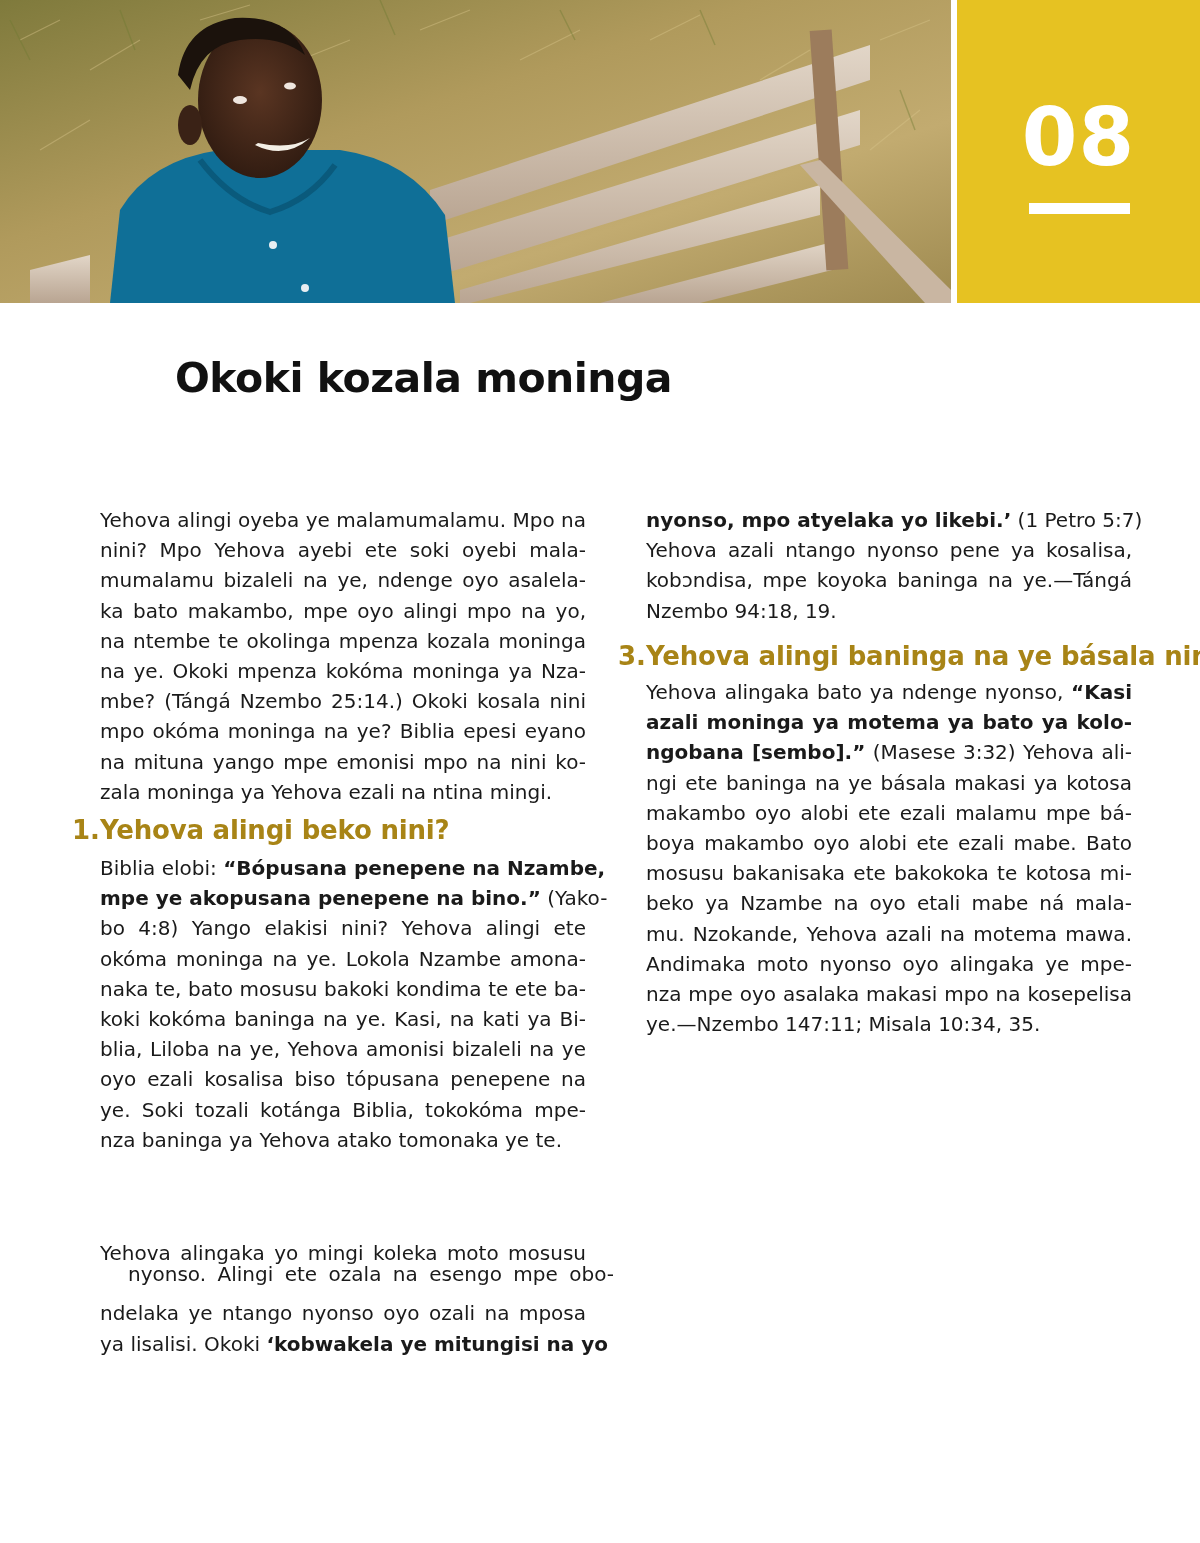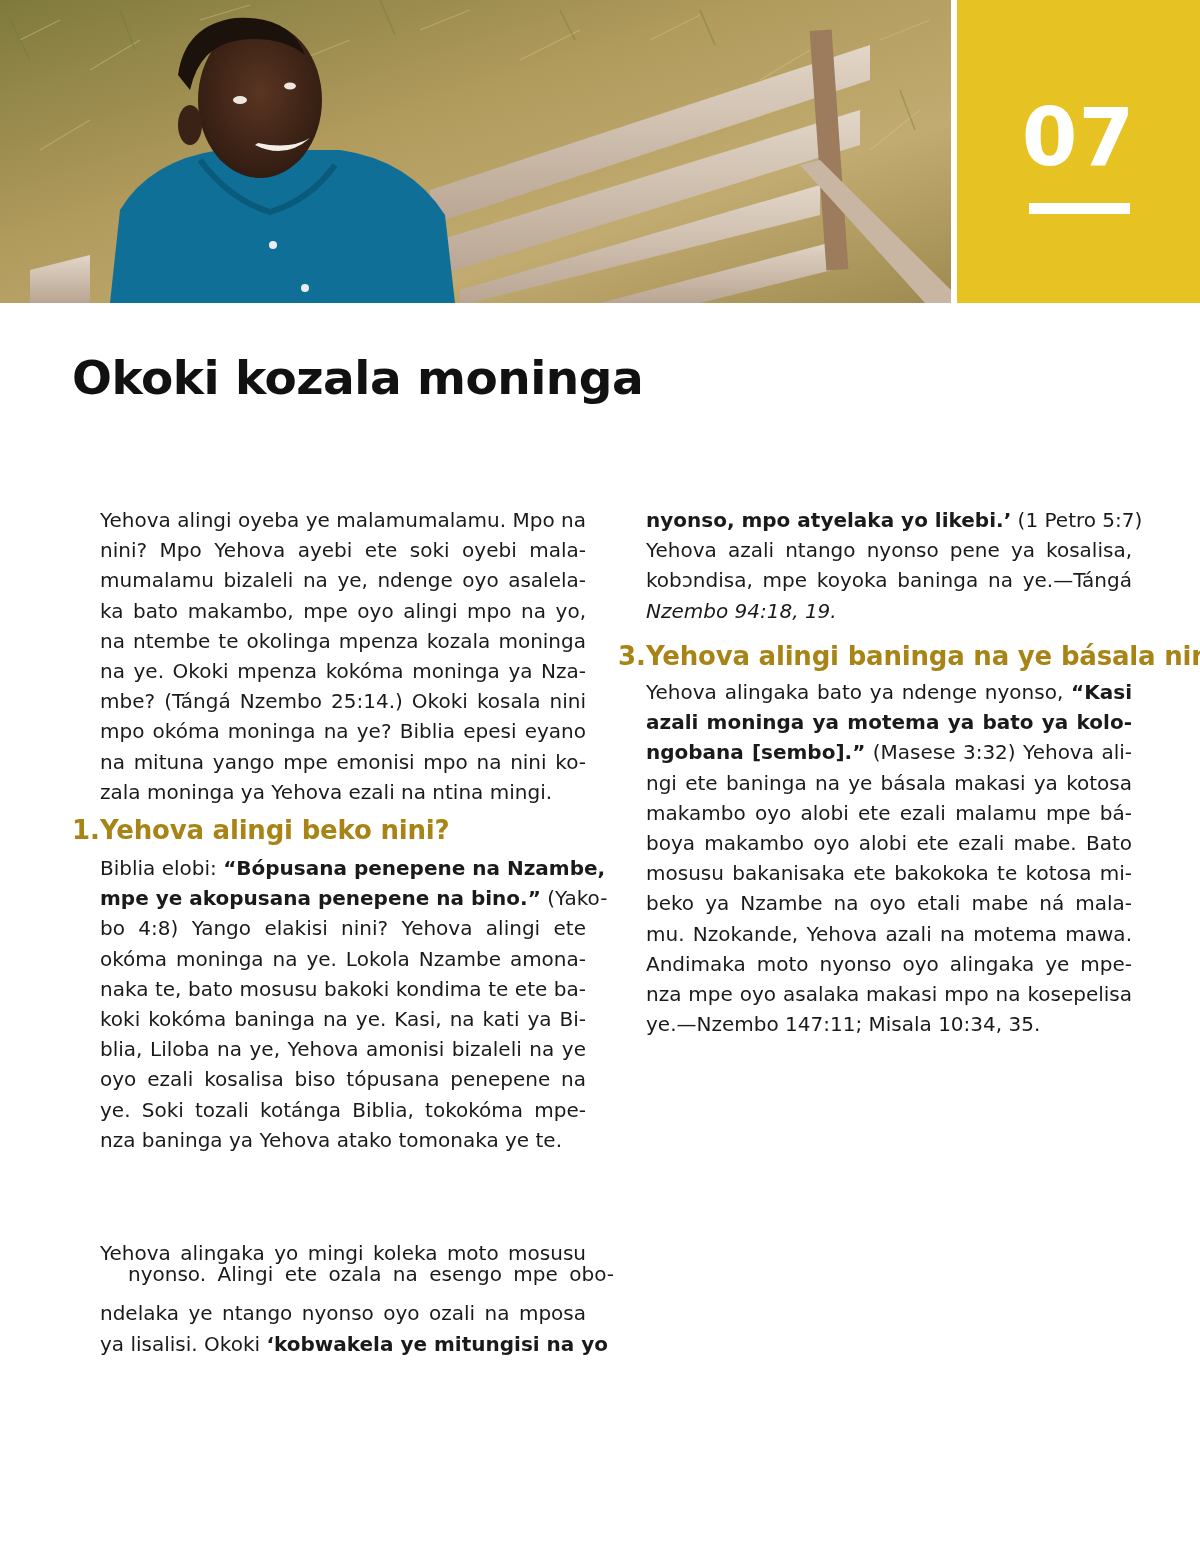--- a/index.html
+++ b/index.html
@@ -7,22 +7,22 @@
          font-family:"DejaVu Sans", "Liberation Sans", sans-serif; color:#1a1a1a; }
   .photo { position:absolute; left:0; top:0; width:951px; height:303px; overflow:hidden;
            background:linear-gradient(180deg,#8a8240 0%,#a59352 35%,#b59f63 60%,#a08a52 100%); }
   .photo svg { position:absolute; left:0; top:0; }
   .chapter-box { position:absolute; left:957px; top:0; width:243px; height:303px; background:#E6C222; }
   .chapter-num { position:absolute; left:0; width:243px; top:98px; text-align:center;
                  font-family:"DejaVu Sans", sans-serif; font-size:80px; font-weight:bold;
                  color:#ffffff; letter-spacing:1px; line-height:1; }
   .chapter-rule { position:absolute; left:72px; top:203px; width:101px; height:11px; background:#ffffff; }
   .title { position:absolute; left:72px; top:350px; width:600px; margin:0;
-           font-family:"DejaVu Sans", sans-serif; font-weight:bold; font-size:47px;
-           line-height:56px; color:#111111; letter-spacing:-0.5px; }
+           font-family:"DejaVu Sans", sans-serif; font-weight:bold; font-size:41px;
+           line-height:56px; color:#111111; letter-spacing:-0.5px;text-align:right; }
   .col { position:absolute; width:486px; }
   .col-left { left:100px; }
   .col-right { left:646px; }
   .line { position:absolute; left:0; width:486px; height:30px; font-size:20px; line-height:30px;
           white-space:nowrap; text-align:justify; text-align-last:justify; }
   .line.last { text-align-last:left; }
   .b { font-weight:bold; }
   .head { position:absolute; font-family:"DejaVu Sans", sans-serif; font-weight:bold;
           font-size:26px; line-height:30px; color:#A88416; white-space:nowrap; letter-spacing:-0.2px; }
   .head .num { display:inline-block; width:28px; }
@@ -76,21 +76,21 @@
       <path d="M178 75 Q185 25 235 18 Q290 15 305 55 Q280 35 240 40 Q200 45 190 90 Z" fill="#1b120c"></path>
       <ellipse cx="190" cy="125" rx="12" ry="20" fill="#3a2216"></ellipse>
       <path d="M255 145 Q285 160 310 138 Q290 150 258 143 Z" fill="#f3efe6"></path>
       <ellipse cx="240" cy="100" rx="7" ry="4" fill="#efe6df"></ellipse>
       <ellipse cx="290" cy="86" rx="6" ry="3.5" fill="#efe6df"></ellipse>
     </g>
   </svg>
 </div>
 
 <div class="chapter-box">
-  <div class="chapter-num">07</div>
+  <div class="chapter-num">08</div>
   <div class="chapter-rule"></div>
 </div>
 
 <h1 class="title">
   <span>Okoki kozala moninga</span><br>
 </h1>
 
 <div class="col col-left" style="top:0;">
   <div id="intro" style="position:absolute; top:505px; left:0;">
       <div class="line" style="top: 0px;">Yehova alingi oyeba ye malamumalamu. Mpo na</div>
@@ -128,21 +128,21 @@
     <div class="line" style="top: 0px;"><span>Yehova alingaka yo mingi koleka moto mosusu</span></div>
     <div class="line" style="top: 21px; margin-left: 28px;"><span>nyonso. Alingi ete ozala na esengo mpe obo-</span></div>
     <div class="line" style="top: 60.4px;"><span>ndelaka ye ntango nyonso oyo ozali na mposa</span></div>
     <div class="line" style="top: 90.6px;"><span>ya lisalisi. Okoki </span><span class="b">‘kobwakela ye mitungisi na yo</span></div>
   </div>
 
 <div id="sec2-cont" class="col col-right" style="top:505px;">
     <div class="line" style="top: 0px;"><span class="b">nyonso, mpo atyelaka yo likebi.’</span><span> (1 Petro 5:7)</span></div>
     <div class="line" style="top: 30.2px;"><span>Yehova azali ntango nyonso pene ya kosalisa,</span></div>
     <div class="line" style="top: 60.4px;"><span>kobɔndisa, mpe koyoka baninga na ye.—Tángá</span></div>
-    <div class="line last" style="top: 90.6px; font-style: italic;"><span>Nzembo 94:18, 19.</span></div>
+    <div class="line last" style="top: 90.6px;"><span>Nzembo 94:18, 19.</span></div>
   </div>
 
 <div id="sec3-head" class="head" style="left:618px; top:641px;">
     <div><span class="num">3.</span><span>Yehova alingi baninga na ye básala nini?</span></div>
   </div>
 <div id="sec3-body" class="col col-right" style="top:677px;">
     <div class="line" style="top: 0px;"><span>Yehova alingaka bato ya ndenge nyonso, </span><span class="b">“Kasi</span></div>
     <div class="line" style="top: 30.2px;"><span class="b">azali moninga ya motema ya bato ya kolo-</span></div>
     <div class="line" style="top: 60.4px;"><span class="b">ngobana [sembo].”</span><span> (Masese 3:32) Yehova ali-</span></div>
     <div class="line" style="top: 90.6px;"><span>ngi ete baninga na ye básala makasi ya kotosa</span></div>

